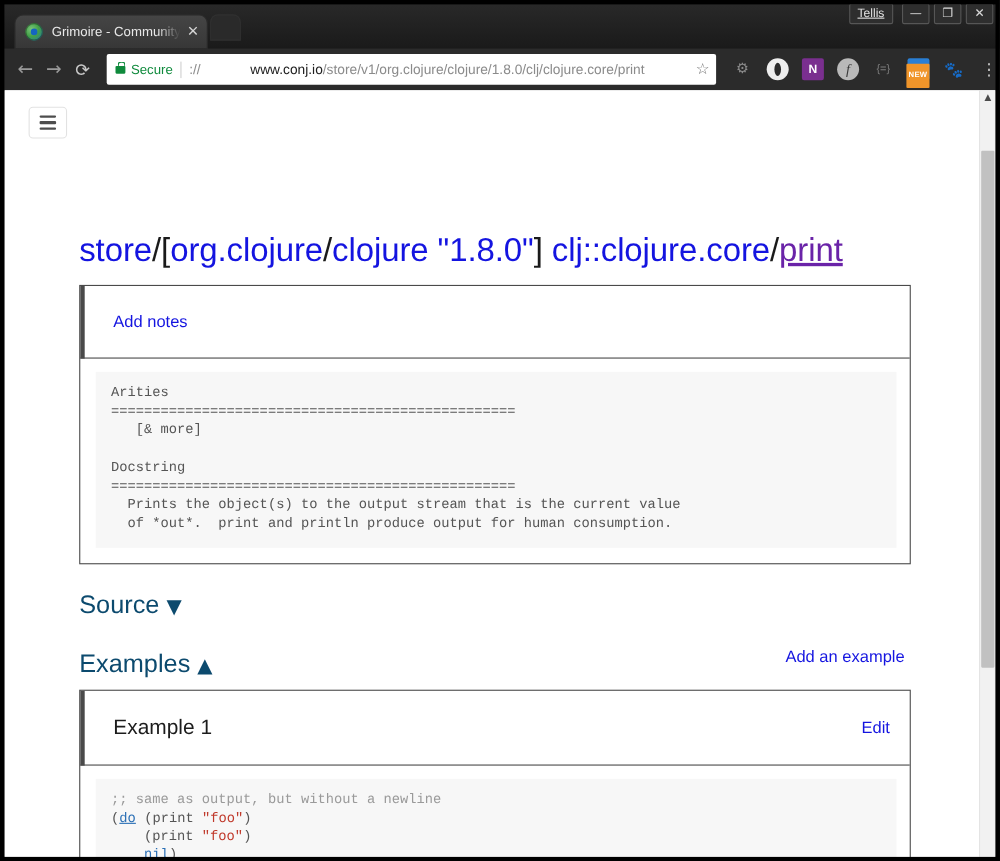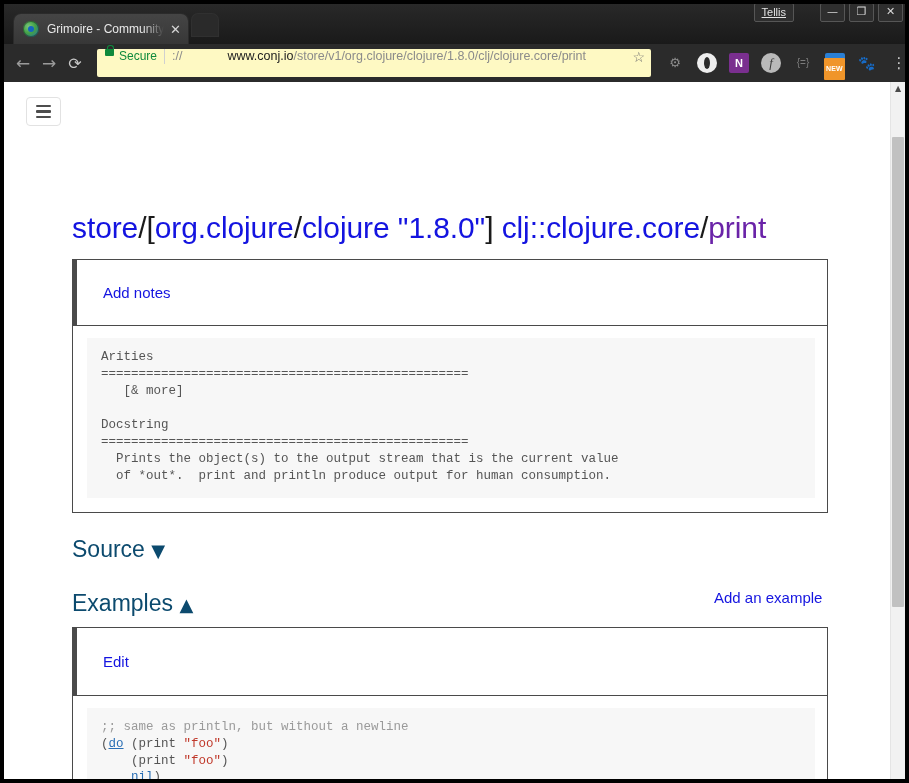--- a/index.html
+++ b/index.html
@@ -52,21 +52,21 @@
   }
   .userbtn {
     height: 17px;
     padding: 0 7px;
     border: 1px solid #565656;
     border-radius: 2px;
     background: #2e2e2e;
     color: #e2e2e2;
     font-size: 11px;
     line-height: 16px;
-    margin-right: 22px;
+    margin-right: 4px;
     text-decoration: underline;
   }
   .tabstrip {
     position: absolute;
     left: 14px;
     top: 14px;
     height: 30px;
     display: flex;
     align-items: flex-start;
   }
@@ -141,24 +141,24 @@
     font-family: "DejaVu Sans", sans-serif;
     user-select: none;
   }
   .navbtn.first { margin-left: 10px; }
   .reload { color: #c9c9c9; font-size: 16px; }
   .omnibox {
     flex: none;
     width: 540px;
     height: 28px;
     margin-left: 9px;
-    background: #fef9c3;
+    background: #ffffff;
     border-radius: 2px;
     display: flex;
-    align-items: flex-start;
+    align-items: center;
     padding: 0 6px 0 8px;
   }
   .lockicon {
     width: 9px; height: 7px;
     background: #0f8a3c;
     border-radius: 1px;
     position: relative;
     flex: none;
     margin-right: 5px;
   }
@@ -331,21 +331,21 @@
     left: 68px;
     top: 128px;
     font-size: 30px;
     line-height: 36px;
     color: #111;
     white-space: nowrap;
     letter-spacing: -0.1px;
   }
   .crumbs .lnk { color: #1414e0; }
   .crumbs .sep { color: #1a1a1a; }
-  .crumbs .cur { color: #6a23a8; }
+  .crumbs .cur { color: #6a23a8; text-decoration: underline; }
 
   .panel {
     position: absolute;
     left: 68px;
     width: 756px;
     border: 1px solid #4a4a4a;
     background: #fff;
     box-sizing: border-box;
   }
   .panel-head {
@@ -523,24 +523,25 @@
         </div>
       </div>
 
       <div class="section-h" style="top:454px;"><span>Source</span> <span class="caret">▼</span></div>
 
       <div class="section-h" style="top:508px;"><span>Examples</span> <span class="caret">▲</span></div>
       <div class="section-link" style="top:507px; left:710px;">Add an example</div>
 
       <div class="panel" style="top:545px;">
         <div class="panel-head" style="height:68px;">
+          <div class="panel-title">Example 1</div>
           <div class="panel-action plain">Edit</div>
         </div>
         <div class="codewrap">
-          <div class="code ex" id="example-code"><span class="tok-cmt">;; same as println, but without a newline</span>
+          <div class="code ex" id="example-code"><span class="tok-cmt">;; same as output, but without a newline</span>
 <span class="tok-pn">(</span><span class="tok-kw">do</span><span class="tok-pn"> (print </span><span class="tok-str">"foo"</span><span class="tok-pn">)</span>
 <span class="tok-pn">    (print </span><span class="tok-str">"foo"</span><span class="tok-pn">)</span>
 <span class="tok-pn">    </span><span class="tok-kw">nil</span><span class="tok-pn">)</span>
 
 </div>
         </div>
       </div>
 
     </div>
   </div>

